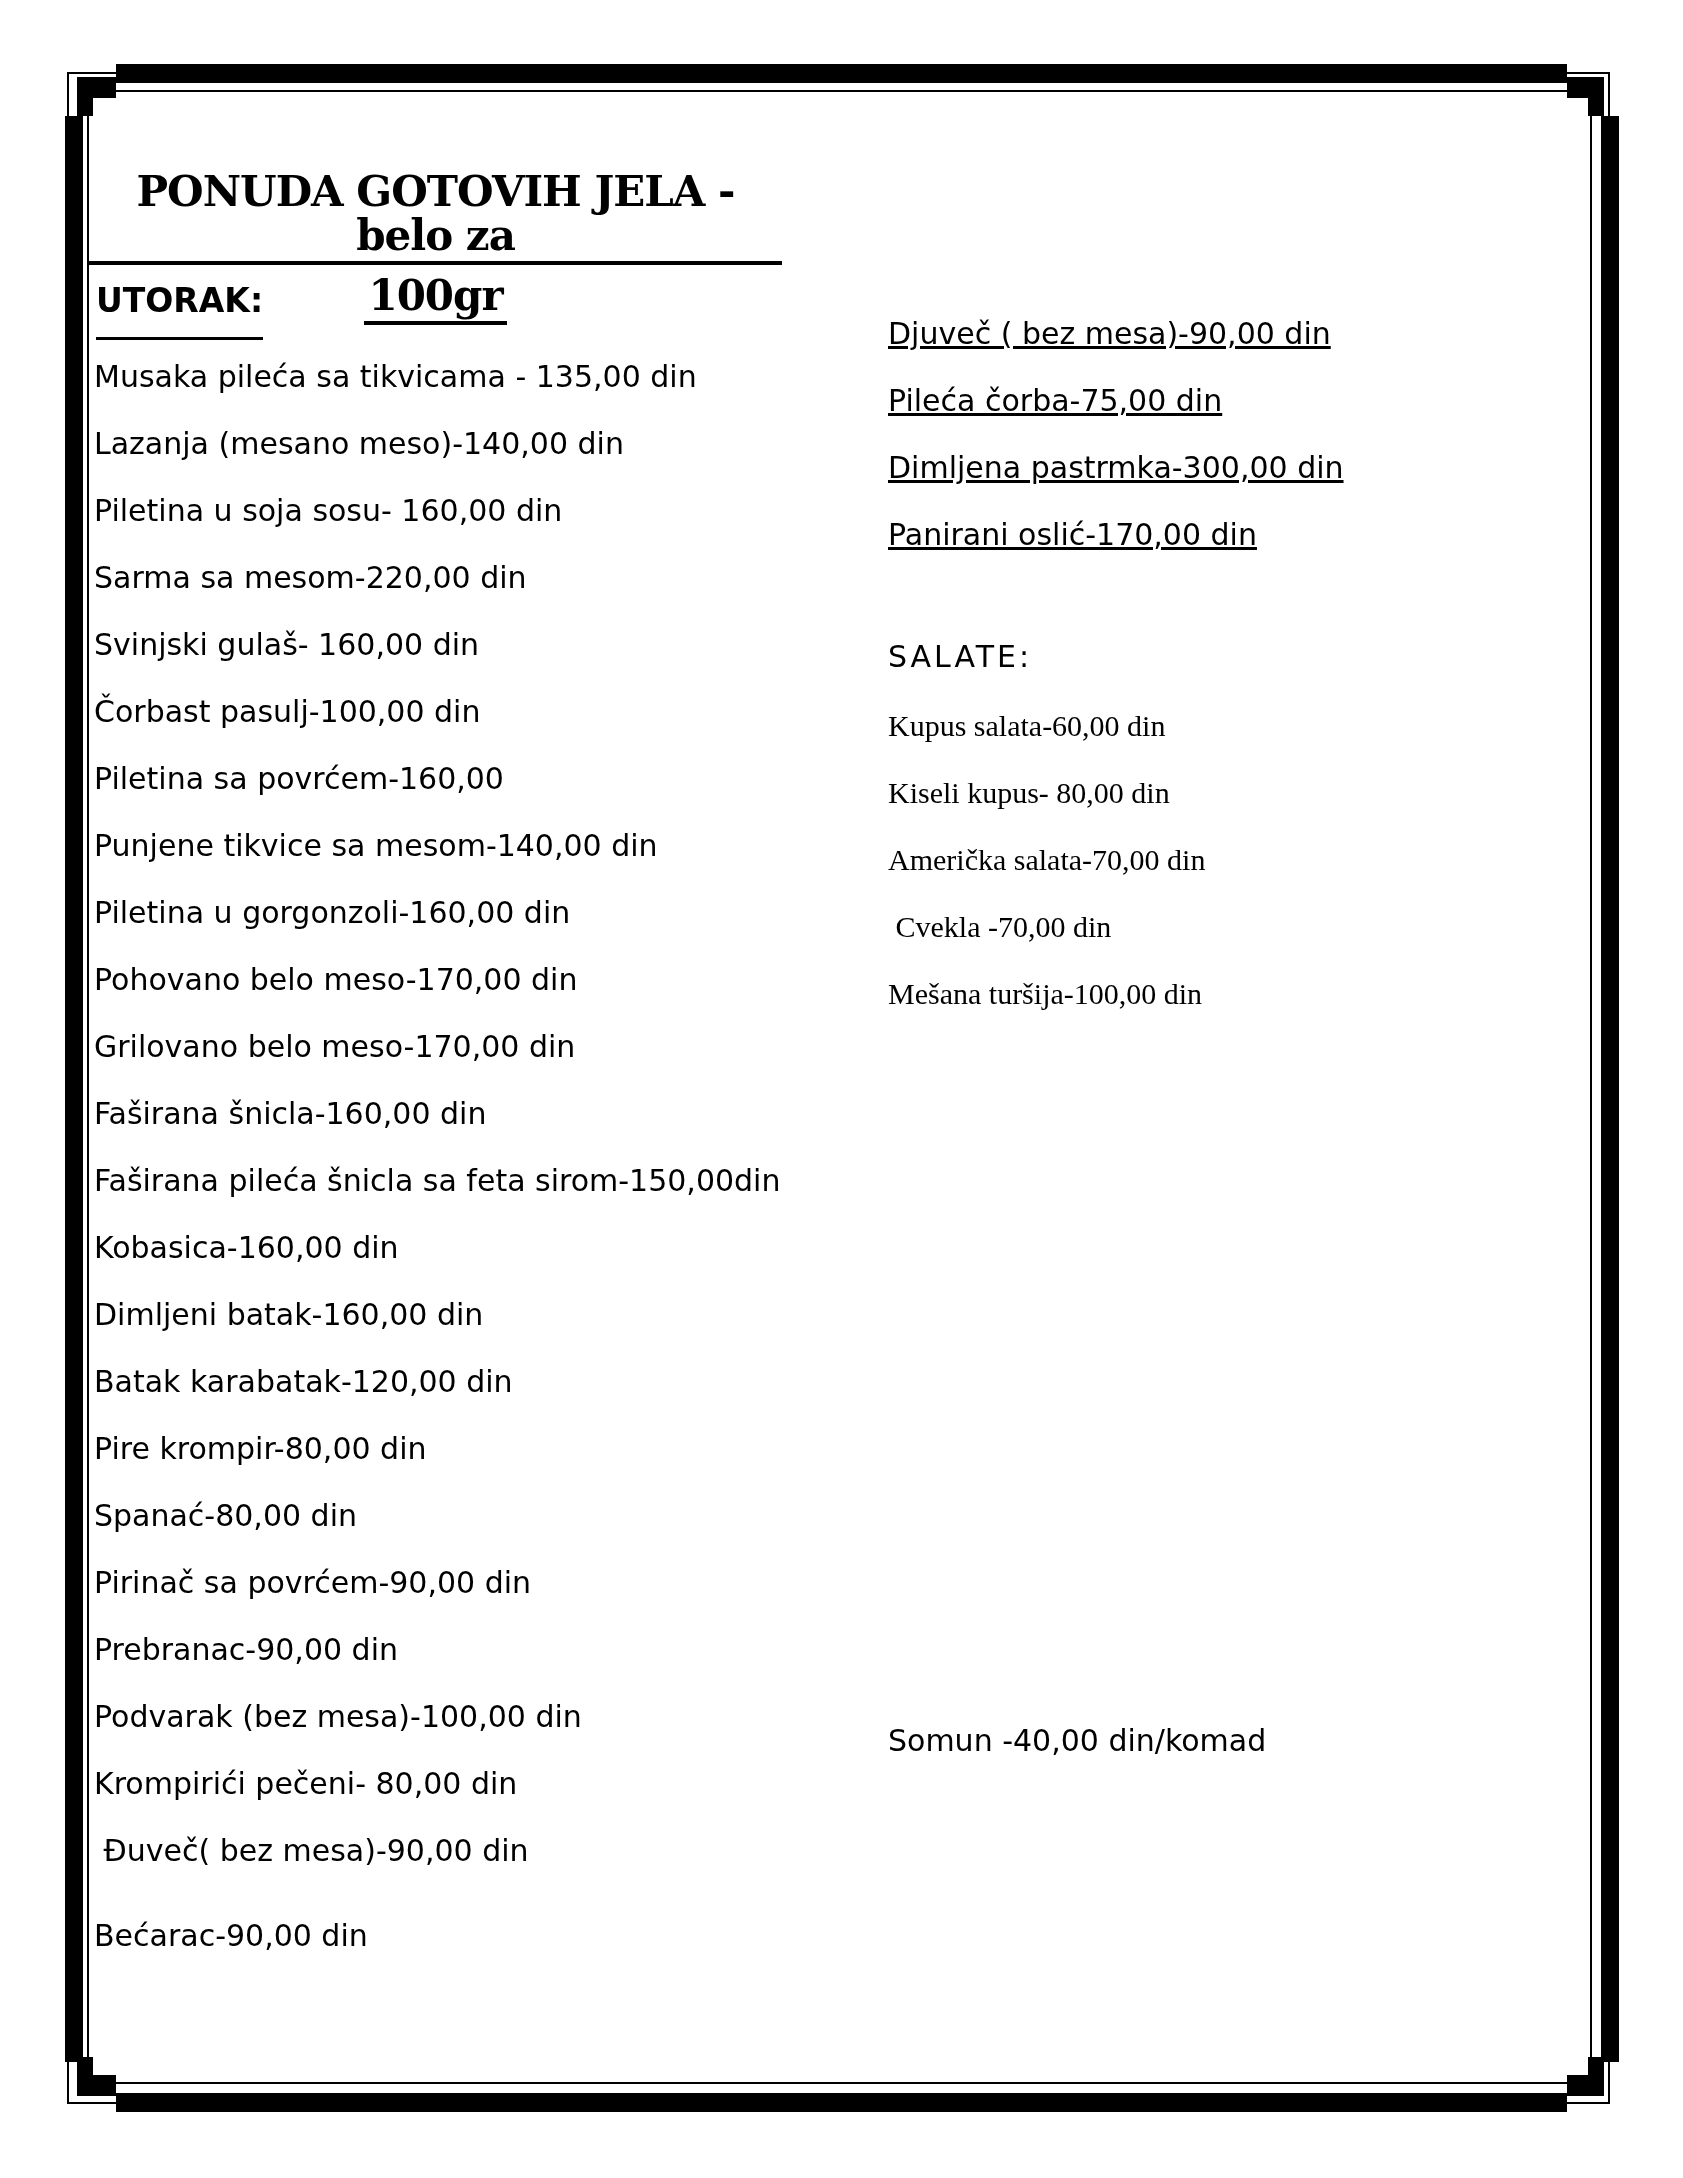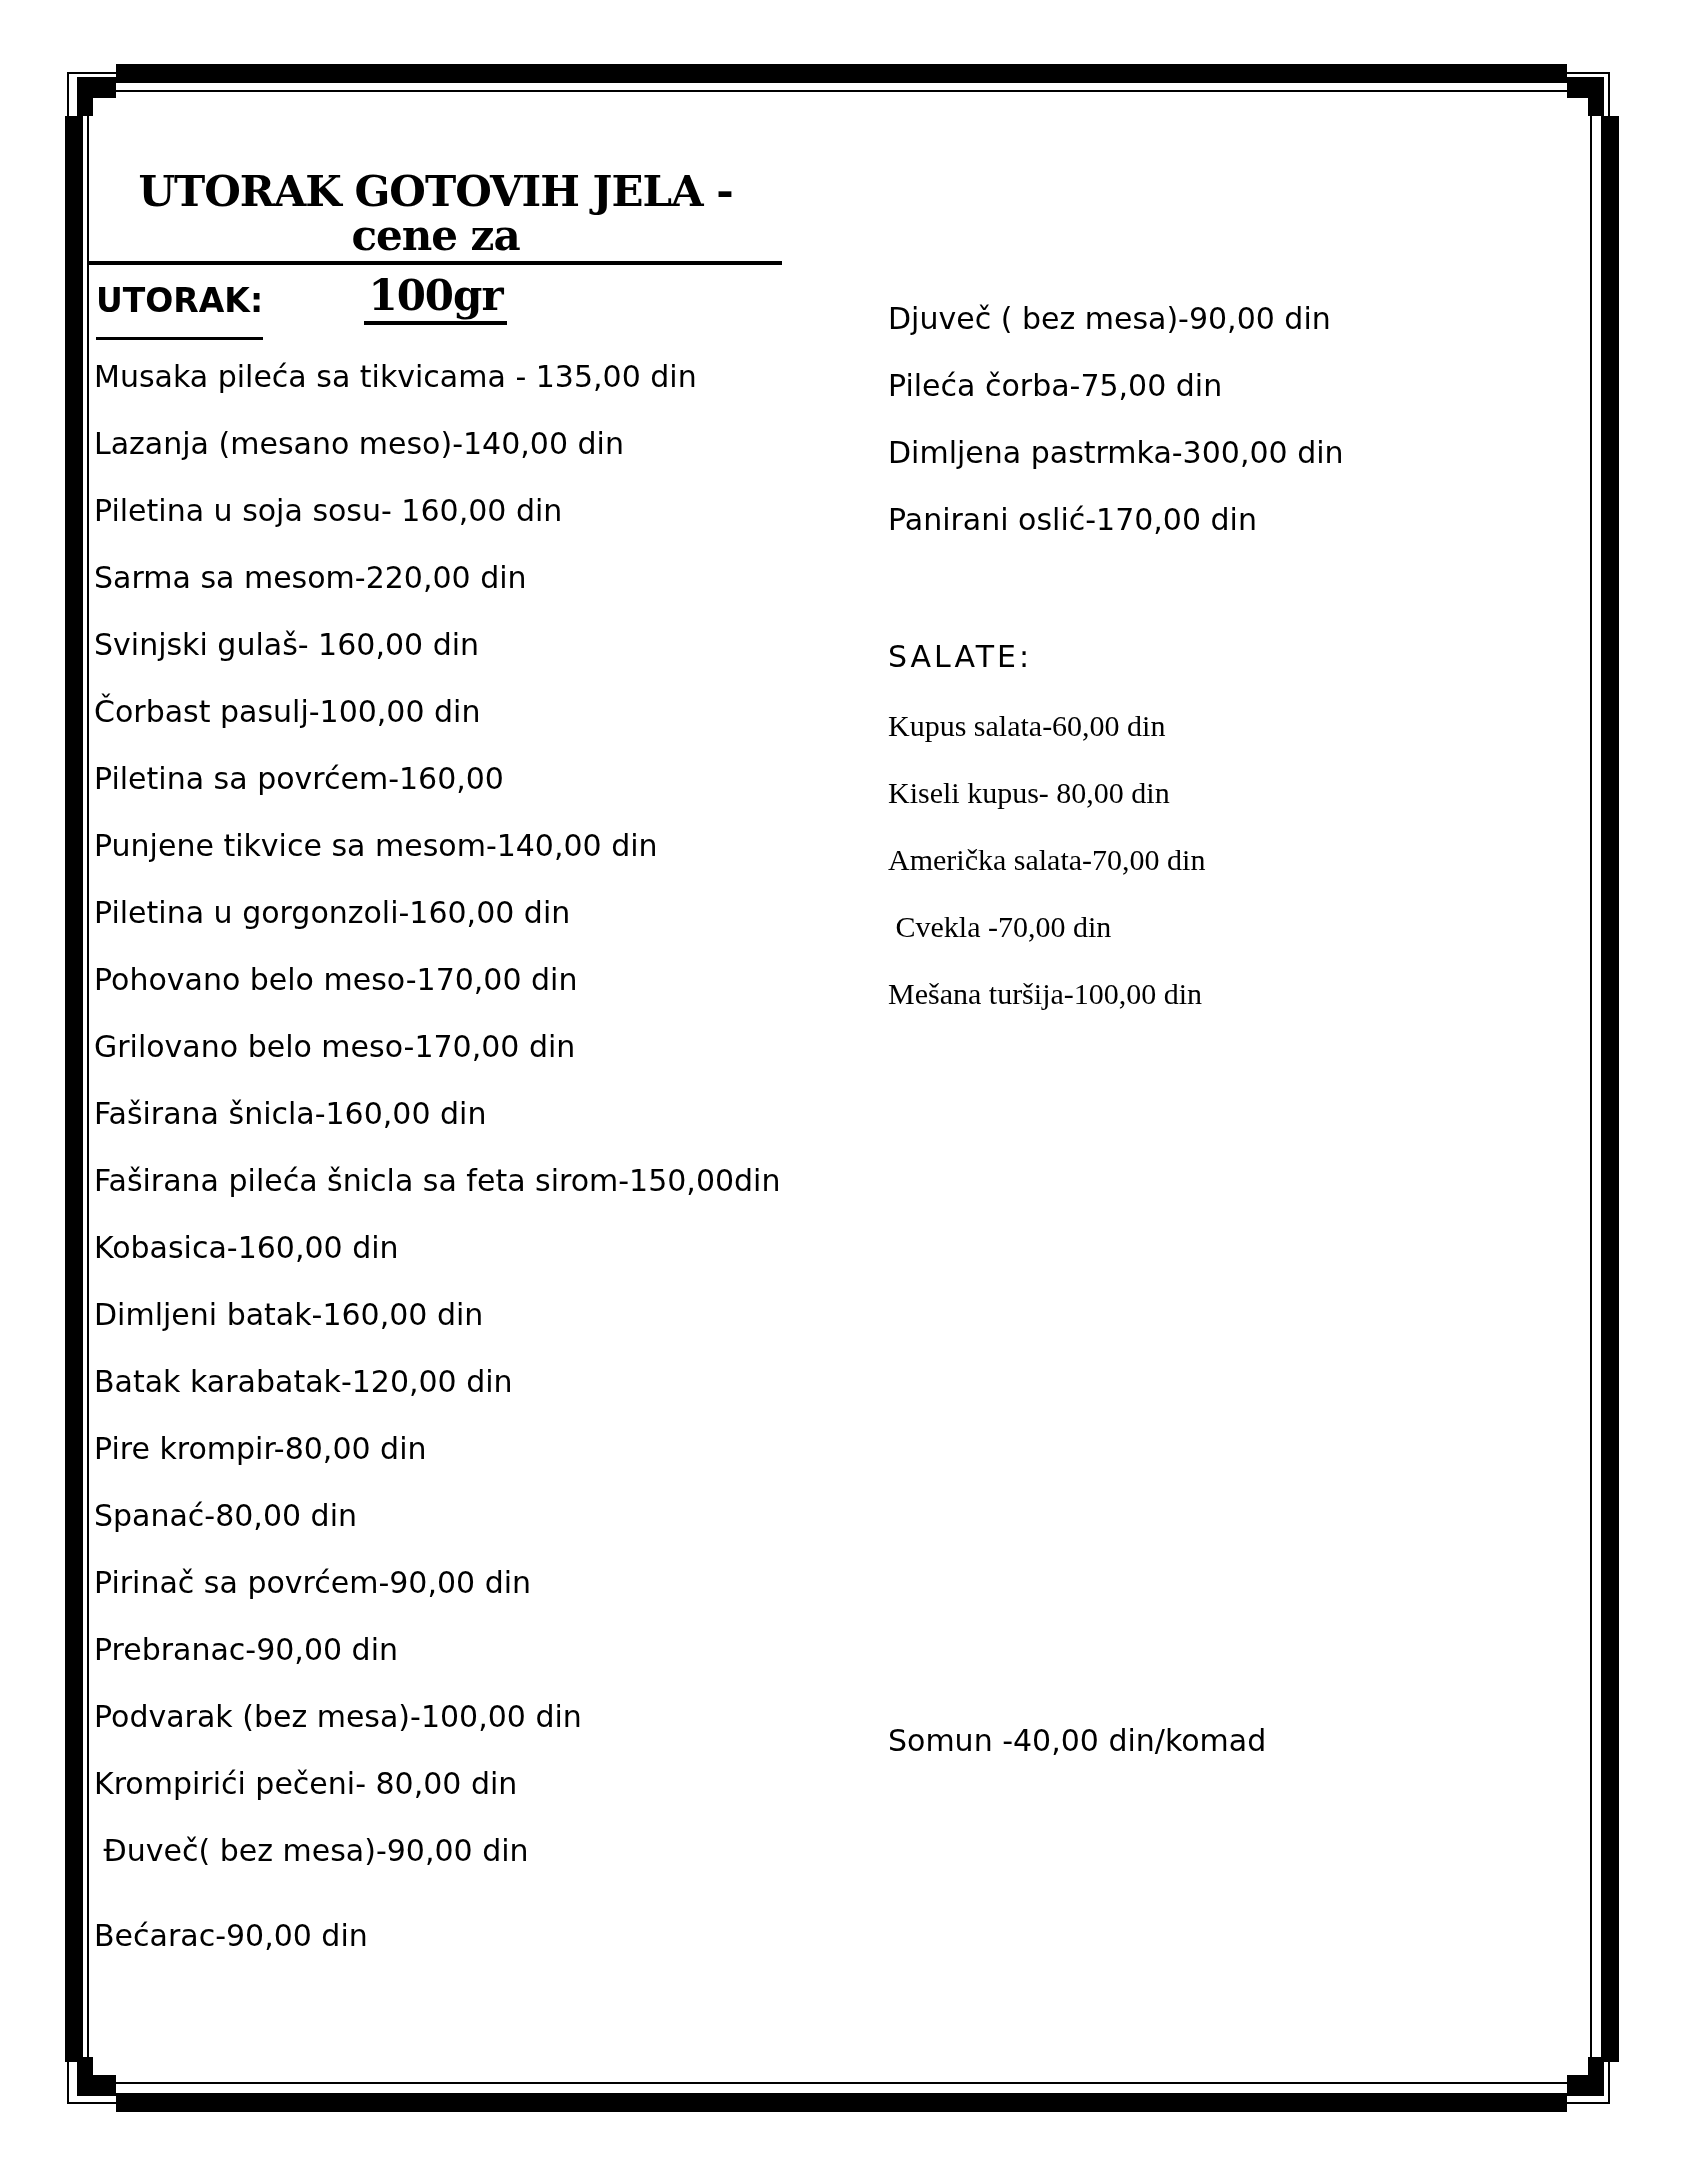--- a/index.html
+++ b/index.html
@@ -46,21 +46,21 @@
   #utorak-heading .uline {
     display: inline-block; border-bottom: 3px solid #000; padding-bottom: 17px;
   }
   #salate-heading {
     position: absolute; left: 888px; top: 639px;
     font-size: 30px; letter-spacing: 3px;
   }
   
   .menu-list { position: absolute; width: 772px; }
   #left-list      { left: 94px;  top: 343px; }
-  #right-top-list { left: 888px; top: 285px; width: 693px; }
+  #right-top-list { left: 888px; top: 300px; width: 693px; text-decoration: underline; }
   #salad-list     { left: 888px; top: 692px; width: 693px; font-family: Liberation Serif, serif; }
   .menu-item {
     height: 67px;
     display: flex;
     align-items: center;
     font-size: 30px;
     white-space: pre;
   }
   #left-list .menu-item:last-child { margin-top: 18px; }
   #somun-item {
@@ -84,21 +84,21 @@
   <div class="corner" style="left:77px;  top:77px;   width:39px; height:21px;"></div>
   <div class="corner" style="left:77px;  top:77px;   width:16px; height:39px;"></div>
   <div class="corner" style="left:1567px;top:77px;   width:37px; height:21px;"></div>
   <div class="corner" style="left:1588px;top:77px;   width:16px; height:39px;"></div>
   <div class="corner" style="left:77px;  top:2075px; width:39px; height:21px;"></div>
   <div class="corner" style="left:77px;  top:2057px; width:16px; height:39px;"></div>
   <div class="corner" style="left:1567px;top:2075px; width:37px; height:21px;"></div>
   <div class="corner" style="left:1588px;top:2057px; width:16px; height:39px;"></div>
 
   <div id="title-block">
-    <div><span class="uline">UTORAK GOTOVIH JELA - cene za</span></div>
+    <div><span class="uline">PONUDA GOTOVIH JELA - belo za</span></div>
     <div id="title-line2"><span class="uline">100gr</span></div>
   </div>
 
   <div id="utorak-heading">
     <span class="uline">UTORAK:</span>
   </div>
   <div class="menu-list" id="left-list">
       <div class="menu-item">Musaka pileća sa tikvicama - 135,00 din</div>
       <div class="menu-item">Lazanja (mesano meso)-140,00 din</div>
       <div class="menu-item">Piletina u soja sosu- 160,00 din</div>

